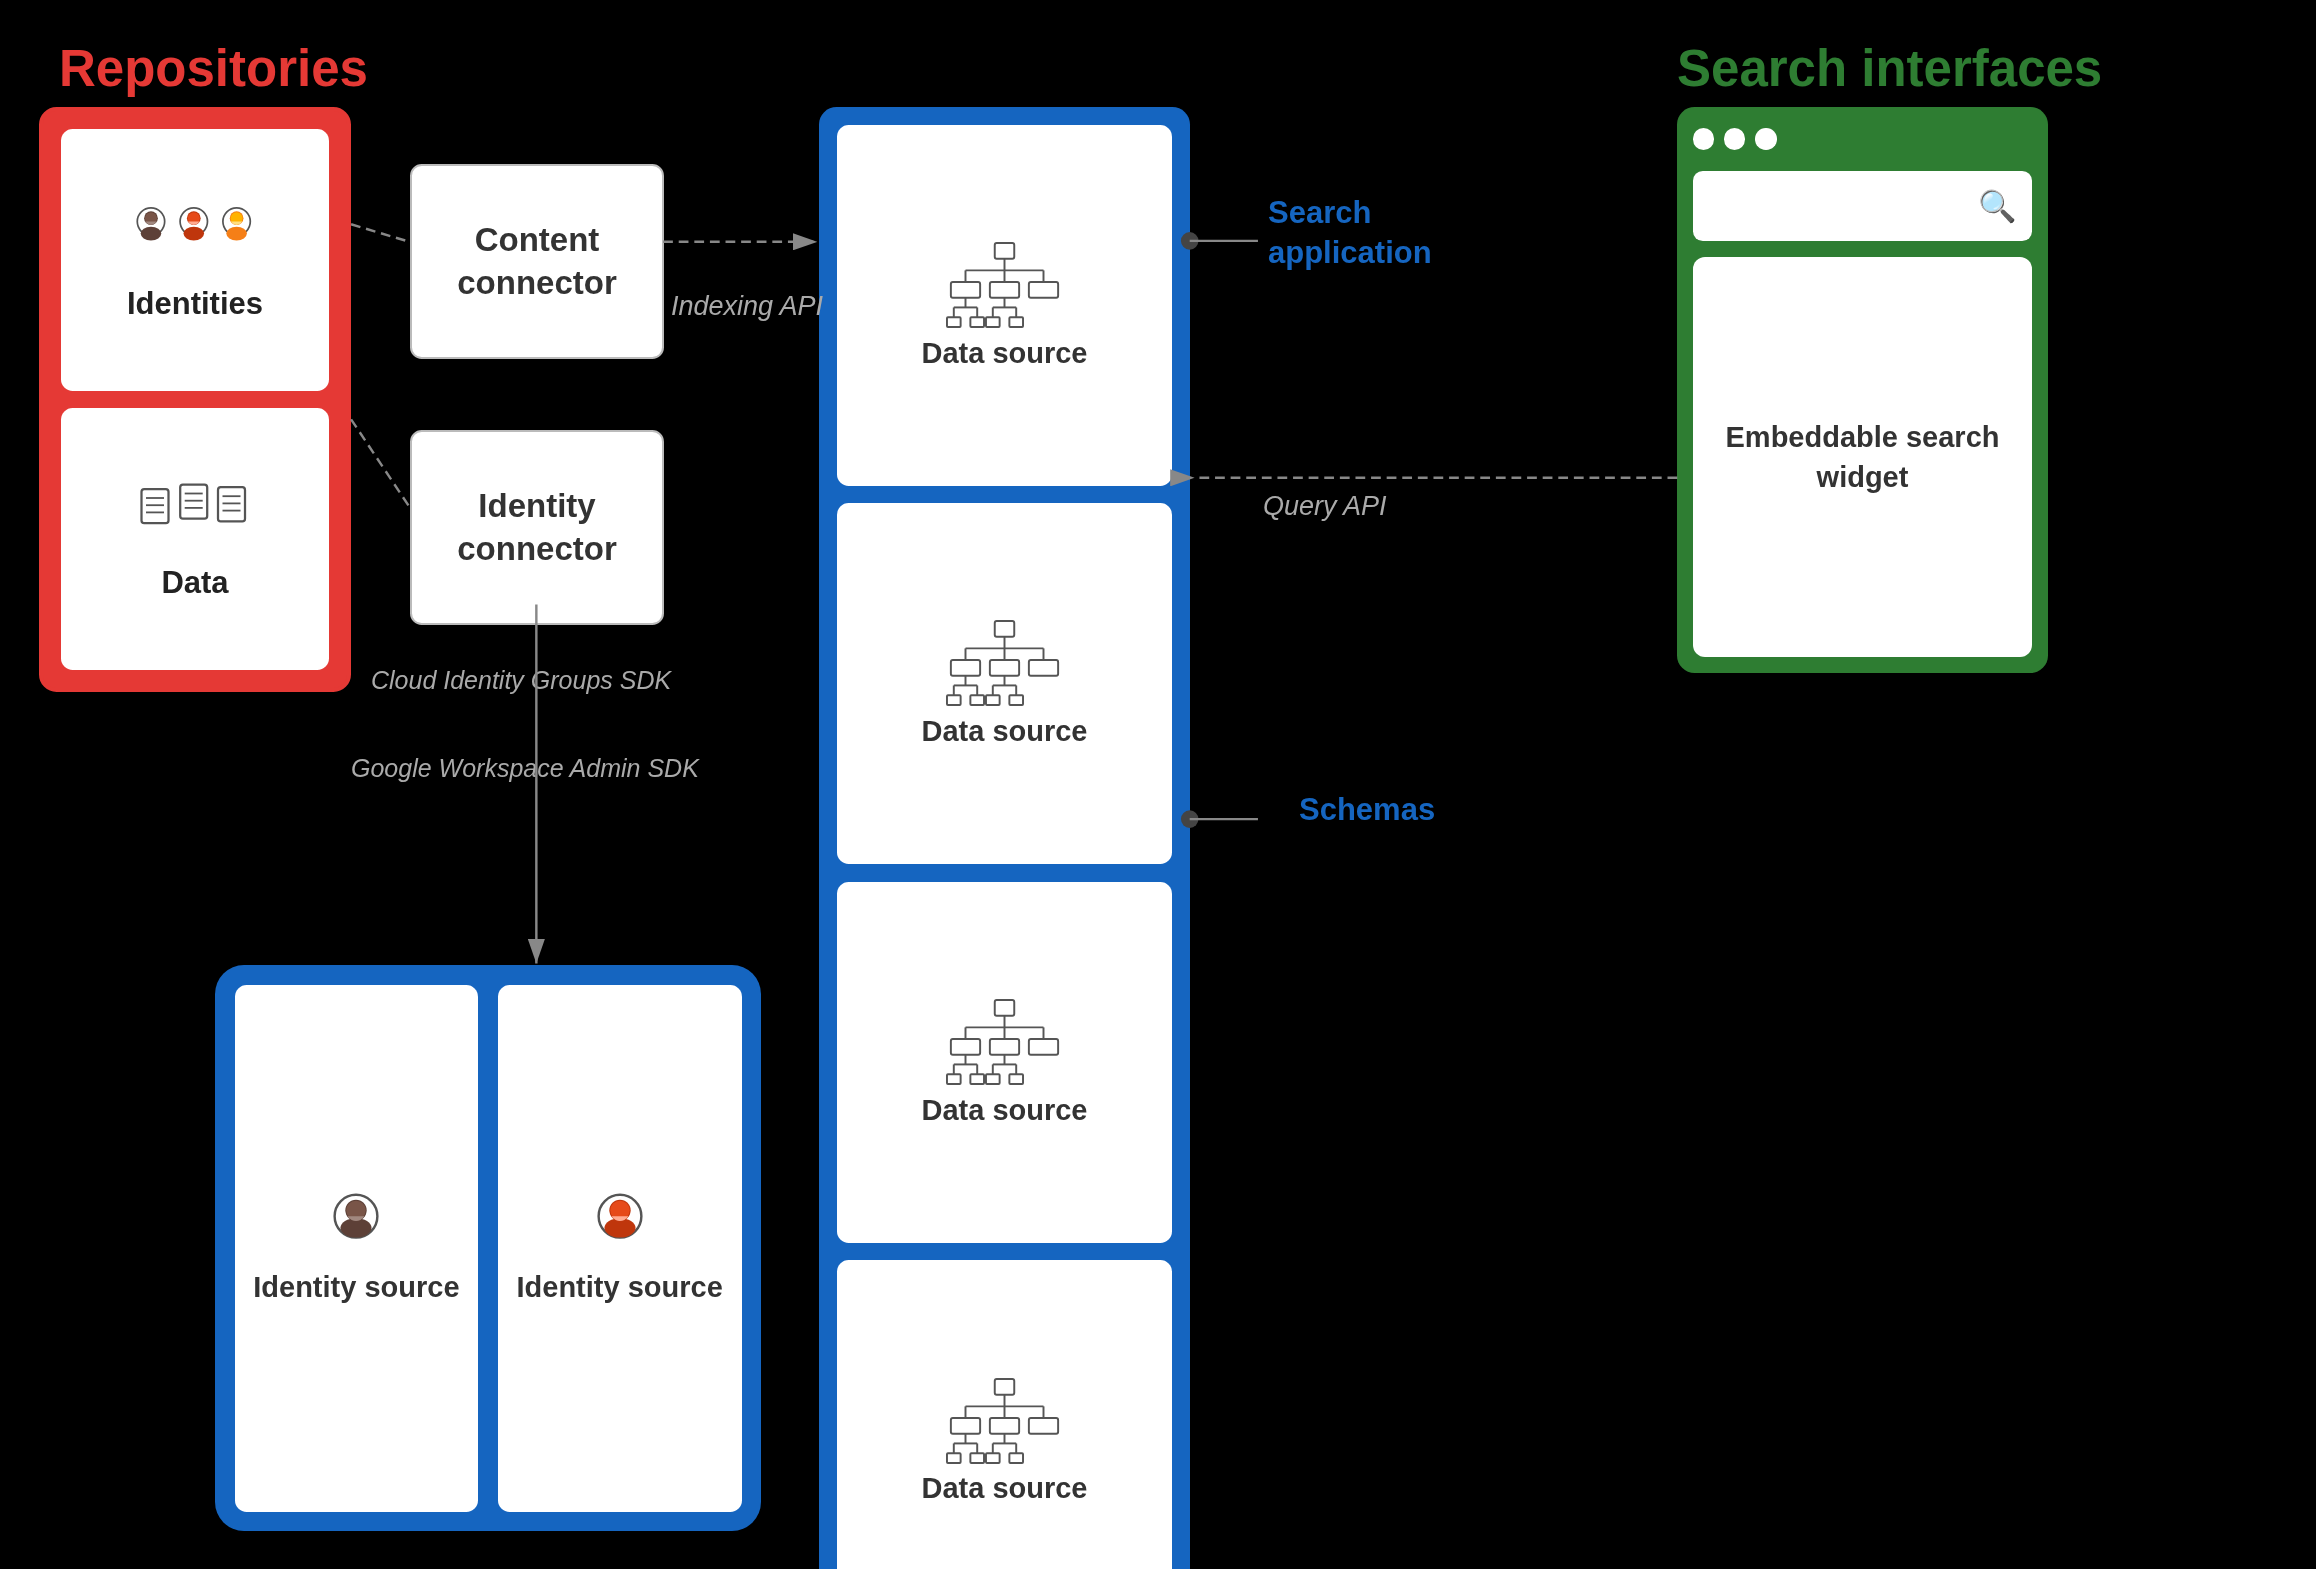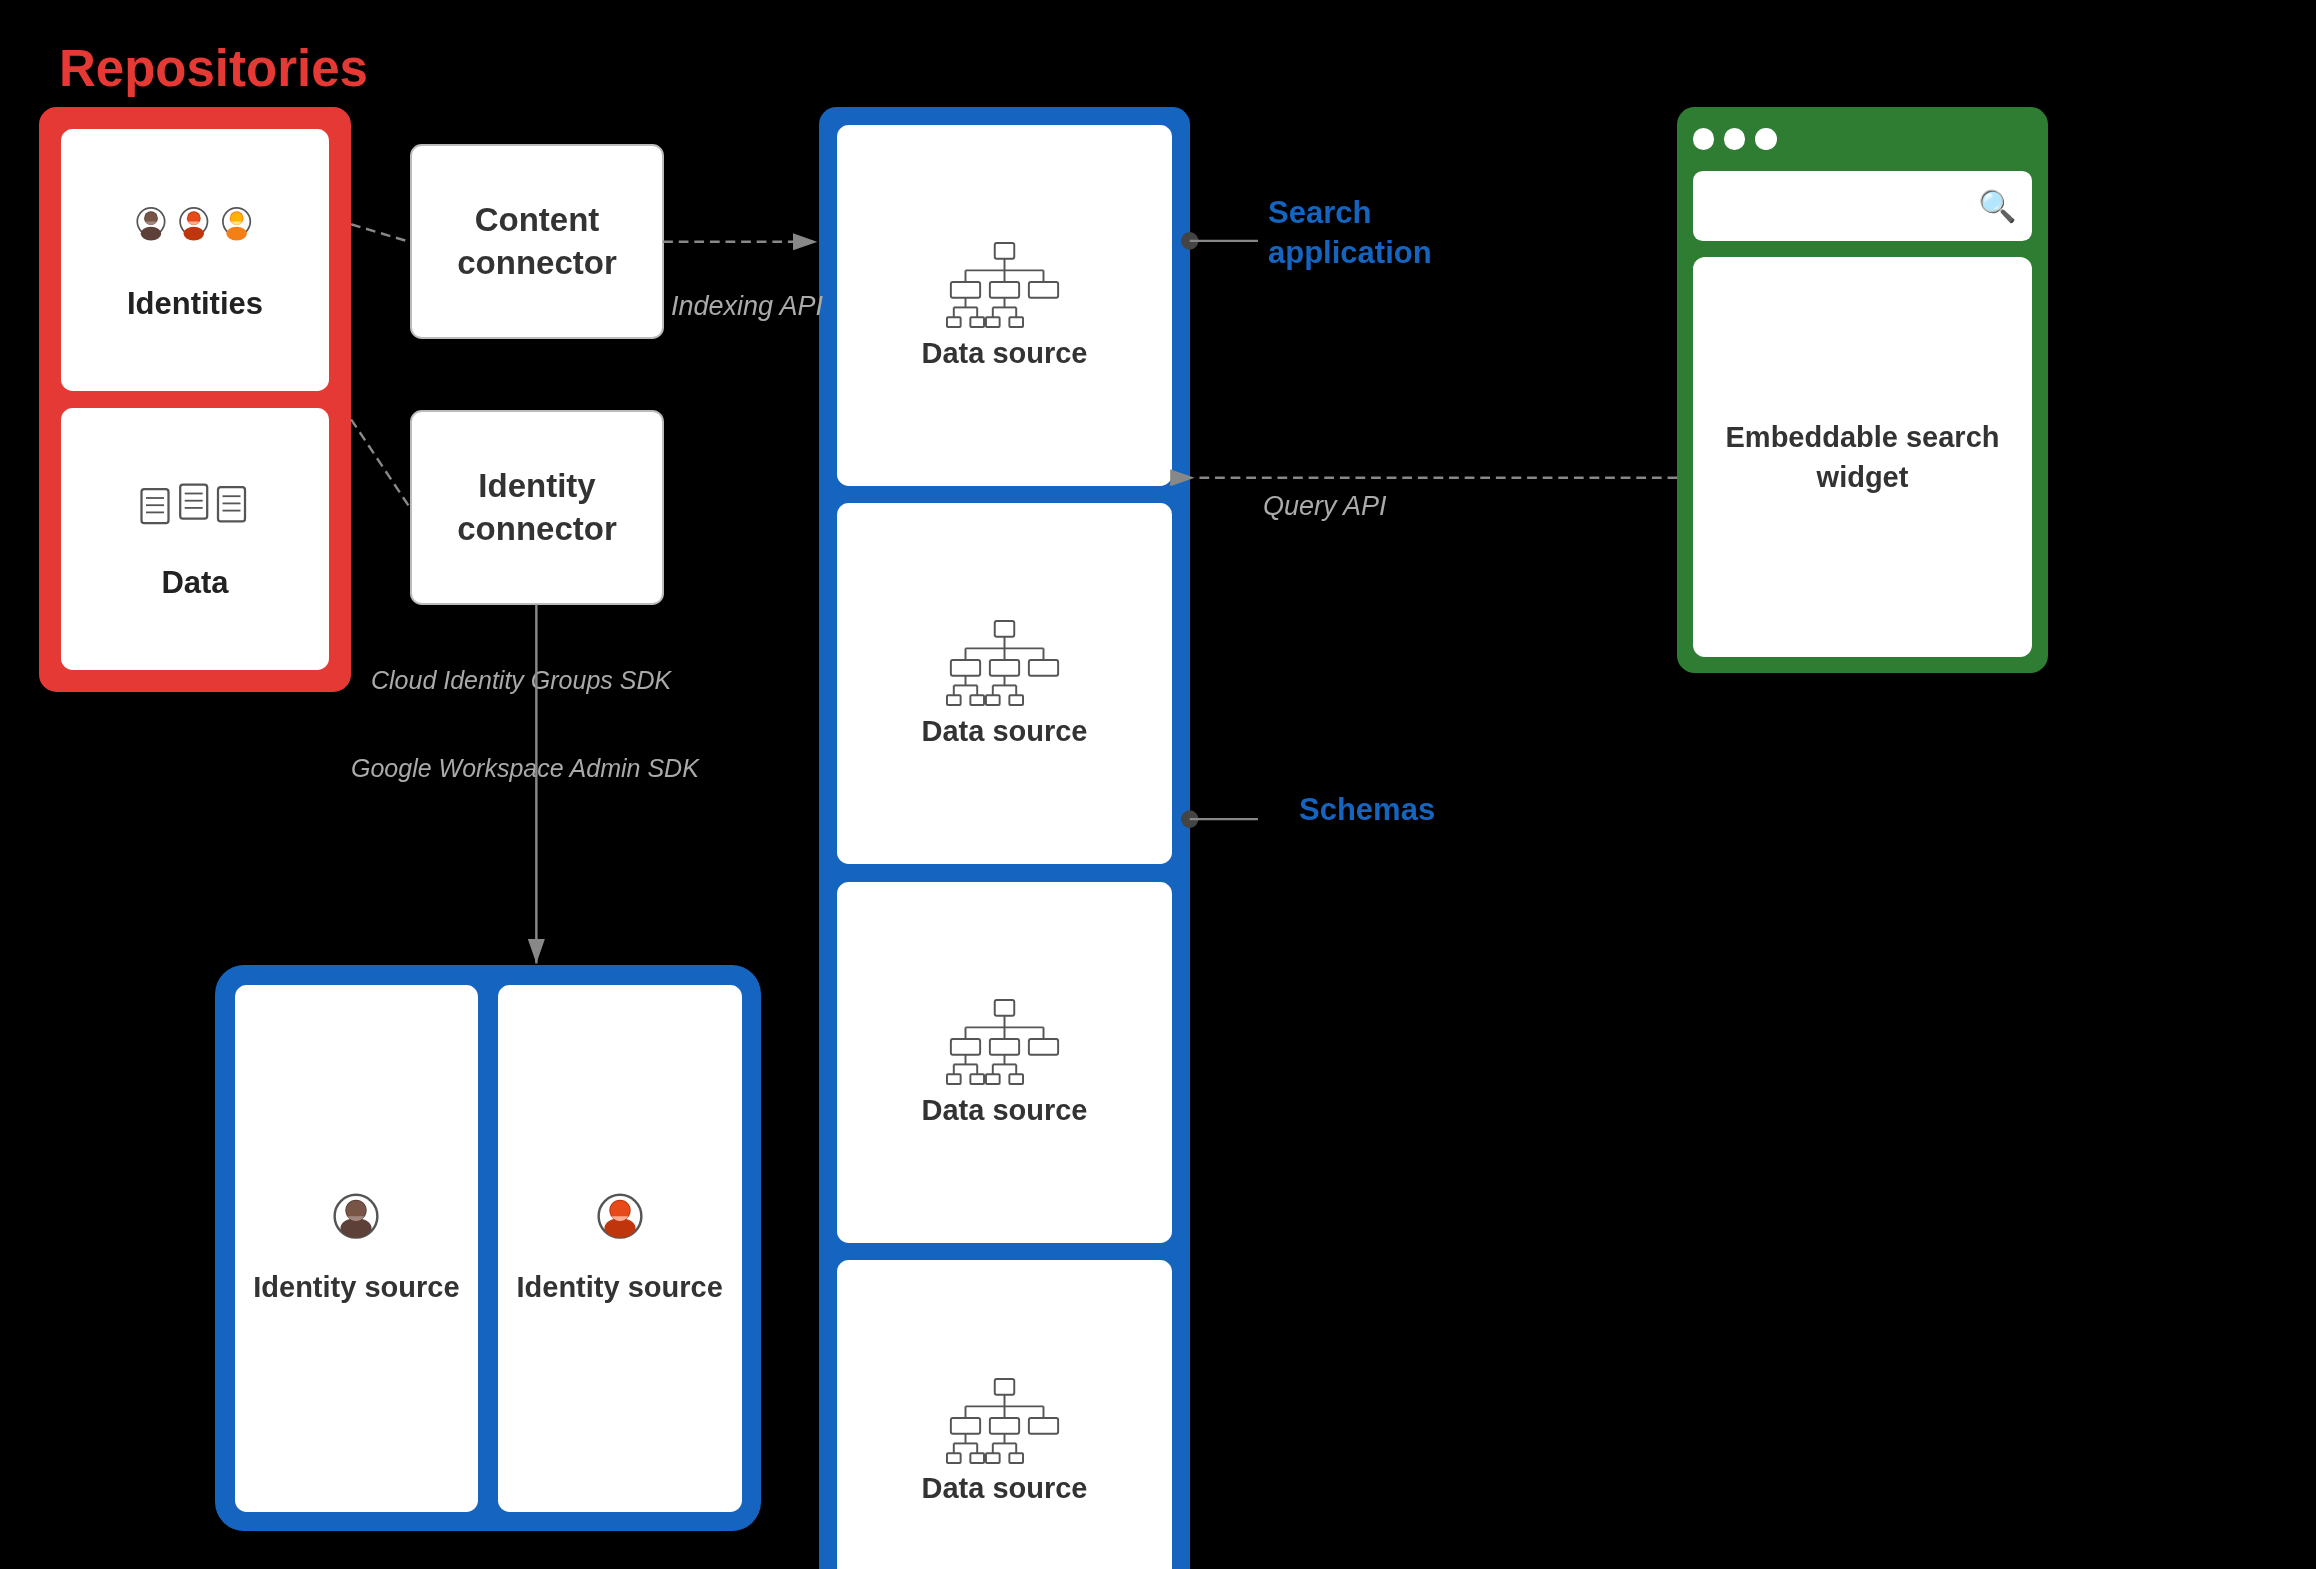--- a/index.html
+++ b/index.html
@@ -76,20 +76,21 @@
     
     .connector-box {
       position: absolute;
       background: #fff;
       border: 2.9px solid #bbb;
       border-radius: 11.7px;
       display: flex;
       align-items: center;
       justify-content: center;
       text-align: center;
+      margin-top: 20px;
     }
 
     .content-connector {
       top: 144px;
       left: 410px;
       width: 254px;
       height: 195px;
     }
 
     .identity-connector {
@@ -312,20 +313,21 @@
     }
 
     
   </style>
 </head>
 <body>
 
 <div class="diagram-container">
 
   <div class="section-label label-repositories">Repositories</div>
+  <div class="section-label label-searchinterfaces">Search interfaces</div>
 
   <div class="repositories-container">
 
     <div class="repo-box">
       <svg class="identity-icon-large" viewBox="0 0 160 80" xmlns="http://www.w3.org/2000/svg">
 
         <circle cx="28" cy="22" r="16" fill="none" stroke="#555" stroke-width="2"></circle>
         <circle cx="28" cy="18" r="8" fill="#5d4037"></circle>
         <ellipse cx="28" cy="36" rx="12" ry="8" fill="#5d4037"></ellipse>
 

